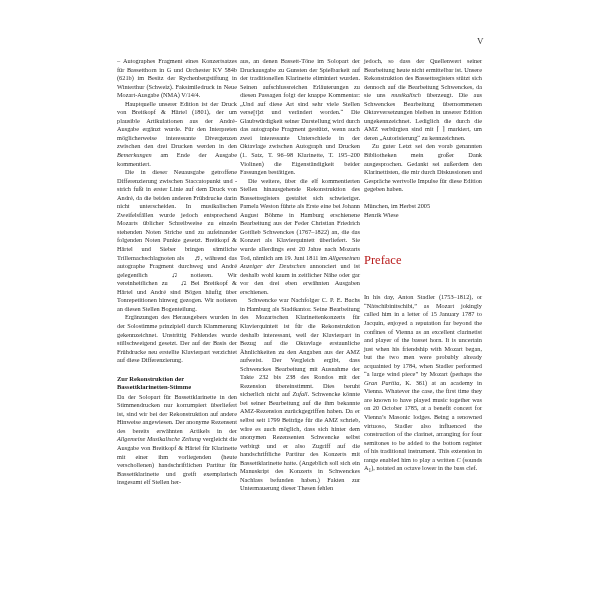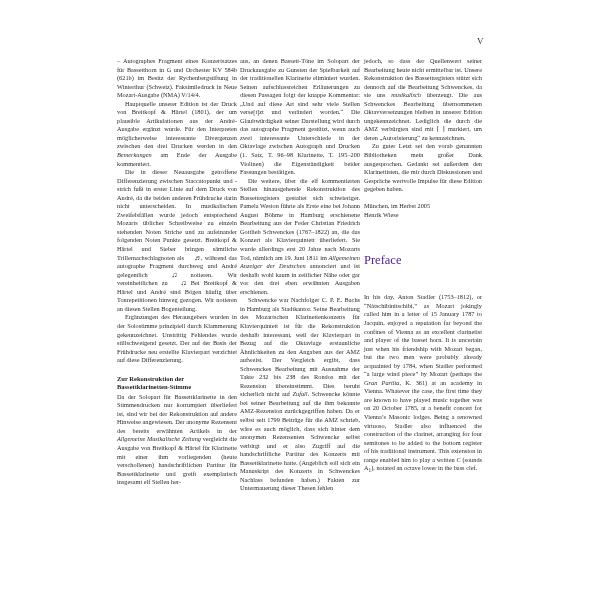--- a/index.html
+++ b/index.html
@@ -7,21 +7,21 @@
          font-family: "Liberation Serif", "DejaVu Serif", serif; color: #2a2a2a; }
   .page-number { position: absolute; left: 477px; top: 36px; font-size: 9px; letter-spacing: 0.5px; color: #333; }
   .col { position: absolute; top: 57px; width: 120px; font-size: 6.3px; line-height: 8.55px; text-align: justify; hyphens: manual; }
   .col-1 { left: 117px; }
   .col-2 { left: 240px; }
   .col-3 { left: 364px; width: 118px; }
   .col p { margin: 0; text-indent: 8px; }
   .col p.noindent { text-indent: 0; }
   .col p.gap { margin-top: 8.5px; }
   .col h3 { margin: 10px 0 1px 0; font-size: 6.5px; line-height: 8.5px; font-weight: bold; text-align: left; color: #1e1e1e; }
-  .col h2 { margin: 34px 0 26px 0; font-size: 12.5px; font-weight: normal; line-height: 14px; color: #4c1d95; text-align: left; }
+  .col h2 { margin: 34px 0 26px 0; font-size: 12.5px; font-weight: normal; line-height: 14px; color: #b91c1c; text-align: left; }
   .col em { font-style: italic; }
   .note-icon { display: inline-block; font-size: 7px; line-height: 6px; font-weight: bold; color: #111; transform: scaleX(1.2); }
   .signature p { text-indent: 0; text-align: left; }
 </style>
 </head>
 <body>
 
 <div class="page-number">V</div>
 
 <div class="col col-1">

